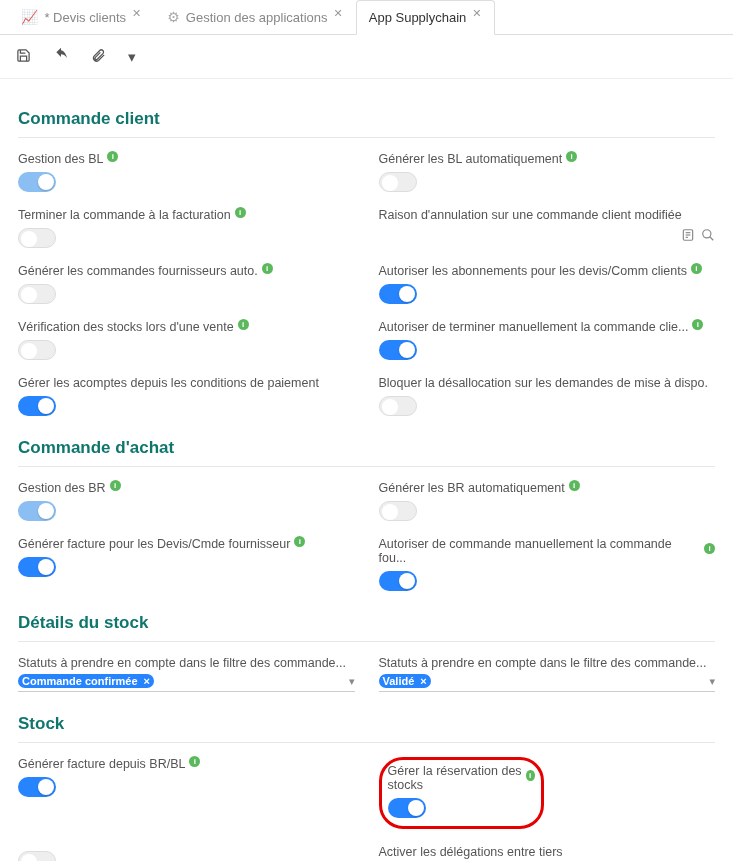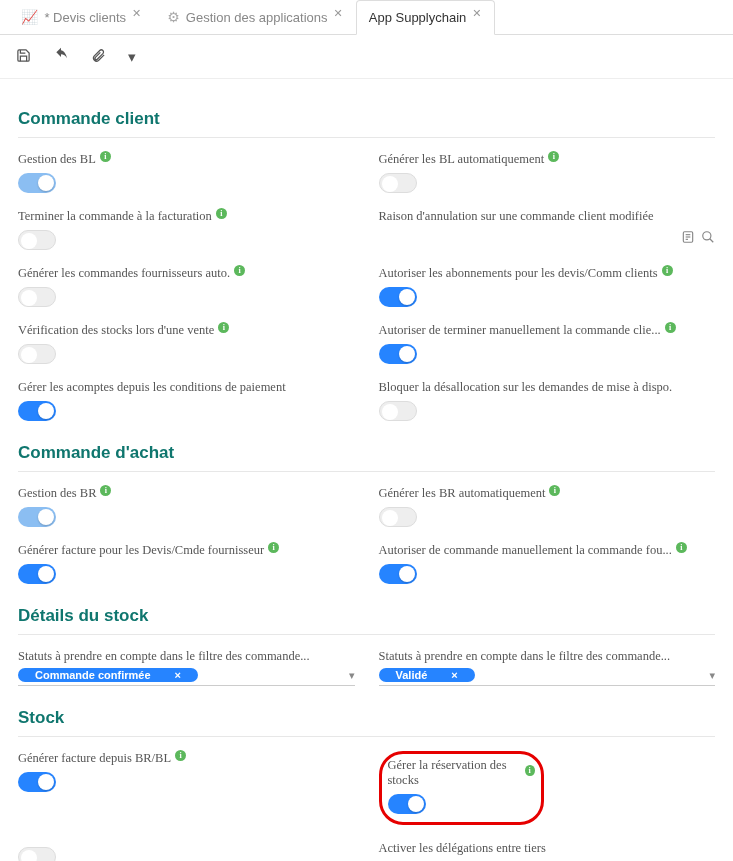--- a/index.html
+++ b/index.html
@@ -63,21 +63,20 @@
   }
   .field {
     padding: 8px 0;
   }
   .field-label {
     font-size: 12.5px;
     color: #555;
     display: flex;
     align-items: center;
     gap: 4px;
-    font-family: Liberation Serif, serif;
   }
   .info-badge {
     display:inline-flex;
     align-items:center;
     justify-content:center;
     width:11px; height:11px;
     border-radius:50%;
     background:#5cb85c;
     color:#fff;
     font-size:8px;
@@ -128,25 +127,25 @@
     display:flex;
     align-items:center;
     border-bottom:1px solid #ccc;
     padding-bottom:3px;
     margin-top:4px;
   }
   .tag-row .chev { margin-left:auto; color:#888; font-size:11px; }
   .chip {
     display:inline-flex;
     align-items:center;
-    gap:24px;
+    gap:6px;
     background:#2684ff;
     color:#fff;
     border-radius:10px;
-    padding: 1px 17px;
+    padding: 1px 4px;
     font-size:11px;
     font-weight:600;
   }
   .chip .chip-x { font-weight:bold; cursor:pointer; }
   .highlight-red {
     border: 3px solid #e60000;
     border-radius: 24px;
     padding: 4px 6px 8px 6px;
     display:inline-block;
     width:165px;

